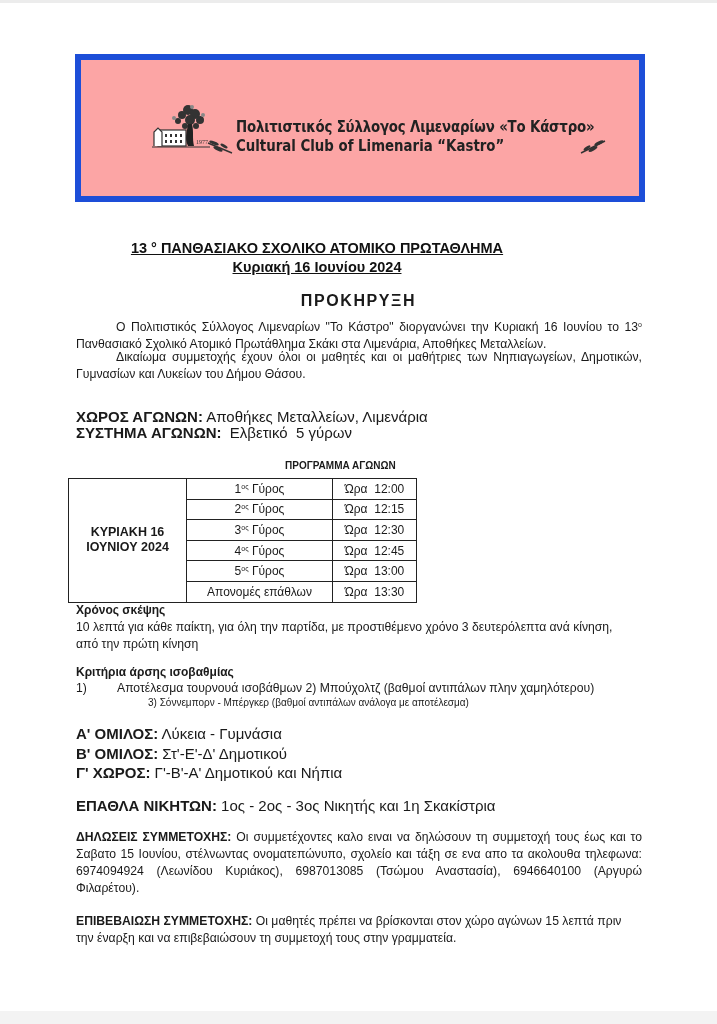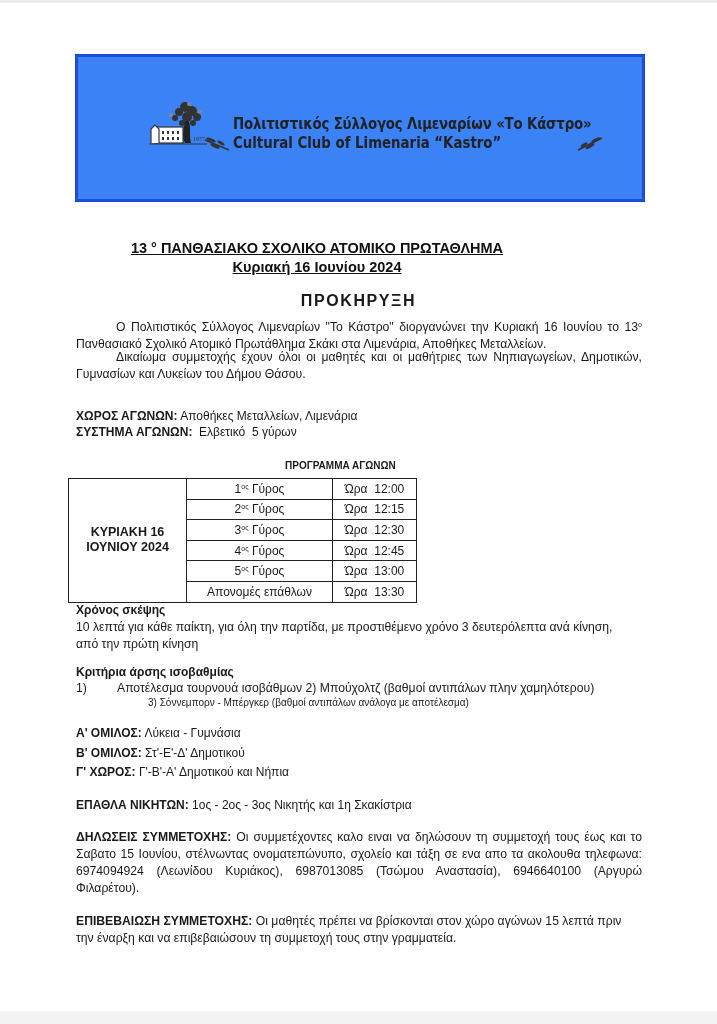--- a/index.html
+++ b/index.html
@@ -5,21 +5,21 @@
   html, body { margin: 0; padding: 0; }
   body {
     width: 717px; height: 1024px; background: #ffffff; position: relative; overflow: hidden;
     font-family: "Liberation Sans", sans-serif; color: #1a1a1a;
   }
   .topbar { position: absolute; left: 0; top: 0; width: 717px; height: 3px; background: #ececec; }
   .bottombar { position: absolute; left: 0; top: 1011px; width: 717px; height: 13px; background: #f3f3f3; }
 
   .header-box {
     position: absolute; left: 75px; top: 54px; width: 570px; height: 148px;
-    border: 3px solid #1d4ed8; box-sizing: border-box; background: #3b82f6;
+    border: 6px solid #1d4ed8; box-sizing: border-box; background: #fca5a5;
   }
   .logo { position: absolute; left: 69px; top: 40px; width: 62px; height: 52px; }
   .club-name-gr {
     position: absolute; left: 155px; top: 58px; font-family: "DejaVu Sans", sans-serif;
     font-size: 15.5px; letter-spacing: -0.2px; color: #222; transform: scaleX(0.86); transform-origin: left top; white-space: nowrap; font-weight: bold;
   }
   .club-name-en-row { position: absolute; left: 125px; top: 77px; white-space: nowrap; }
   .club-name-en {
     position: absolute; left: 30px; top: 0; font-family: "DejaVu Sans", sans-serif; font-weight: bold;
     font-size: 15.5px; color: #222; transform: scaleX(0.86); transform-origin: left top; white-space: nowrap;
@@ -34,21 +34,21 @@
   .title1 { top: 240px; }
   .title2 { top: 259px; }
   .announce { position: absolute; left: 0; width: 717px; top: 292px; text-align: center; font-weight: bold; font-size: 16px; letter-spacing: 1.6px; }
 
   .para { position: absolute; left: 76px; width: 566px; font-size: 12.2px; line-height: 17px; color: #1a1a1a; }
   .justify { text-align: justify; text-align-last: left; }
   .p-intro { top: 316px; }
   .p-eligible { top: 349px; }
   .indent { display: inline-block; width: 40px; }
 
-  .kv { position: absolute; left: 76px; font-size: 12px; line-height: 17px; white-space: nowrap; }
+  .kv { position: absolute; left: 76px; font-size: 15px; line-height: 17px; white-space: nowrap; }
   .kv b { font-weight: bold; }
   .kv-venue { top: 408px; }
   .kv-system { top: 424px; }
 
   .prog-title { position: absolute; left: 285px; top: 460px; font-weight: bold; font-size: 10px; }
 
   table.schedule {
     position: absolute; left: 68px; top: 478px; border-collapse: collapse; font-size: 12px;
   }
   table.schedule td { border: 1.3px solid #222; height: 19.6px; padding: 0; text-align: center; }

